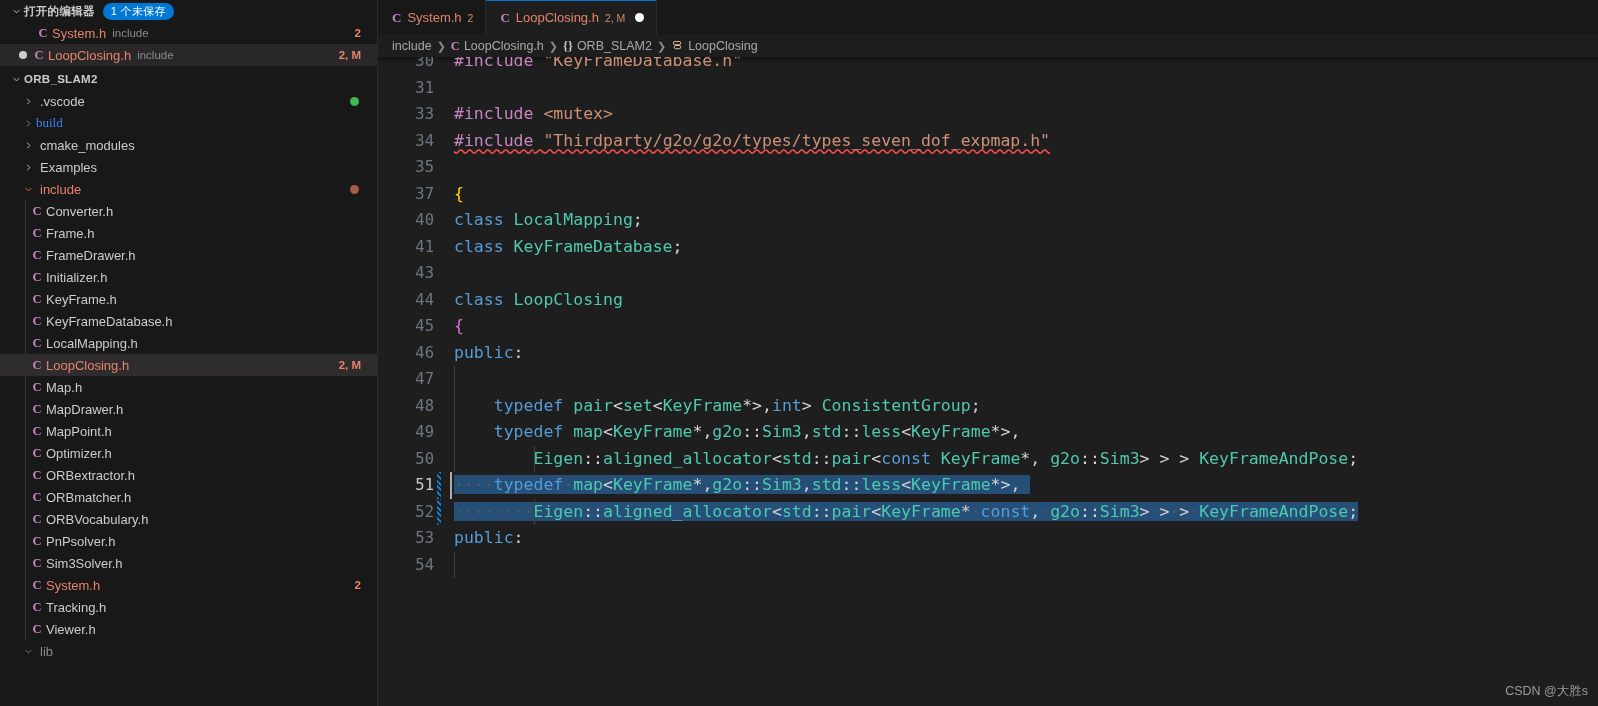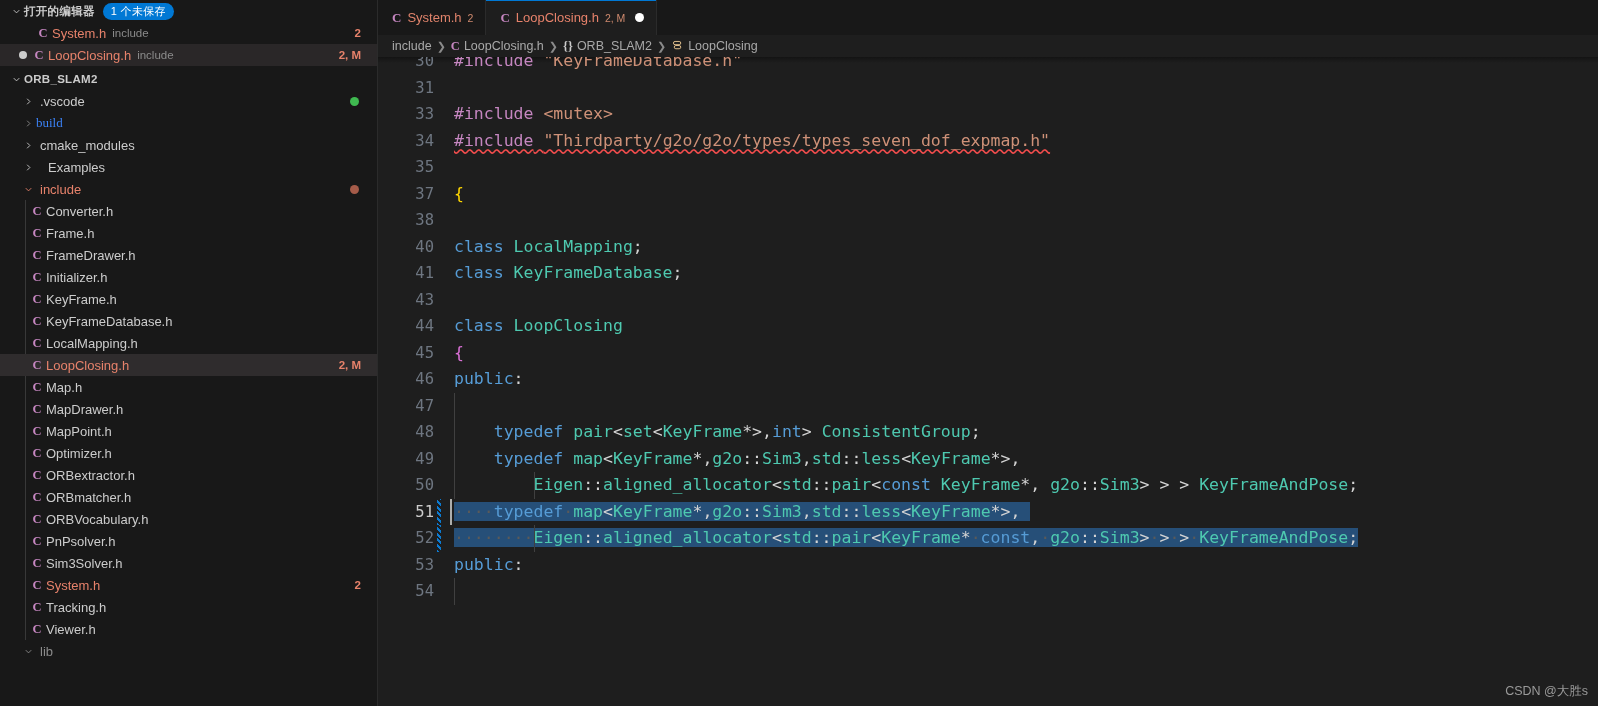--- a/index.html
+++ b/index.html
@@ -257,21 +257,21 @@
         </span>
         <span class="lbl" style="margin-left:4px;">cmake_modules</span>
       </div>
 
       <div class="row" style="padding-left:20px;">
         <span class="chev">
           <svg width="11" height="11" viewBox="0 0 16 16">
               <path d="M6 4 L10 8 L6 12" fill="none" stroke="#cccccc" stroke-width="1.3"></path>
             </svg>
         </span>
-        <span class="lbl" style="margin-left:12px;">Examples</span>
+        <span class="lbl" style="margin-left:4px;">Examples</span>
       </div>
 
       <div class="row" style="padding-left:20px;">
         <span class="chev">
           <svg width="11" height="11" viewBox="0 0 16 16">
               <path d="M4 6 L8 10 L12 6" fill="none" stroke="#e7826b" stroke-width="1.3"></path>
             </svg>
         </span>
         <span class="lbl" style="margin-left:4px;color:#e7826b;">include</span>
         <span class="dir-dot" style="background:#a55b49;"></span>
@@ -447,24 +447,20 @@
           <span class="gutter">35</span>
           <span class="content"></span>
         </div>
 
 
         <div class="ln">
           <span class="gutter">37</span>
           <span class="content"><span class="t-b-y">{</span></span>
         </div>
 
-        <div class="ln">
-          <span class="gutter">38</span>
-          <span class="content"></span>
-        </div>
 
 
         <div class="ln">
           <span class="gutter">40</span>
           <span class="content"><span class="t-kw">class</span> <span class="t-type">LocalMapping</span><span class="t-punct">;</span></span>
         </div>
 
         <div class="ln">
           <span class="gutter">41</span>
           <span class="content"><span class="t-kw">class</span> <span class="t-type">KeyFrameDatabase</span><span class="t-punct">;</span></span>

